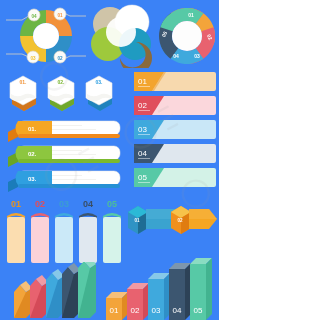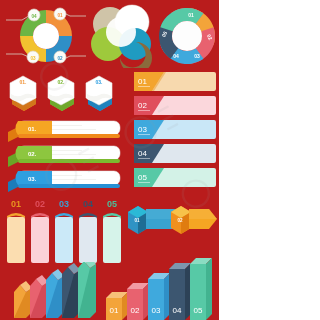--- a/index.html
+++ b/index.html
@@ -2,21 +2,21 @@
 <html><head>
 <meta charset="utf-8">
 <style>
   html,body{margin:0;padding:0;}
   body{
     width:219px;height:320px;
     background:#ffffff;
     font-family:"Liberation Sans", sans-serif;
     overflow:hidden;position:relative;
   }
-  .stage{position:absolute;left:0;top:0;width:219px;height:320px;overflow:hidden;background:#b91c1c;}
+  .stage{position:absolute;left:0;top:0;width:219px;height:320px;overflow:hidden;background:#3b82f6;}
   .panel{position:absolute;}
   .wm{
     position:absolute;left:0;top:0;width:219px;height:320px;
     pointer-events:none;z-index:60;opacity:.10;
   }
 </style>
 </head>
 <body>
 
 <div class="stage">

